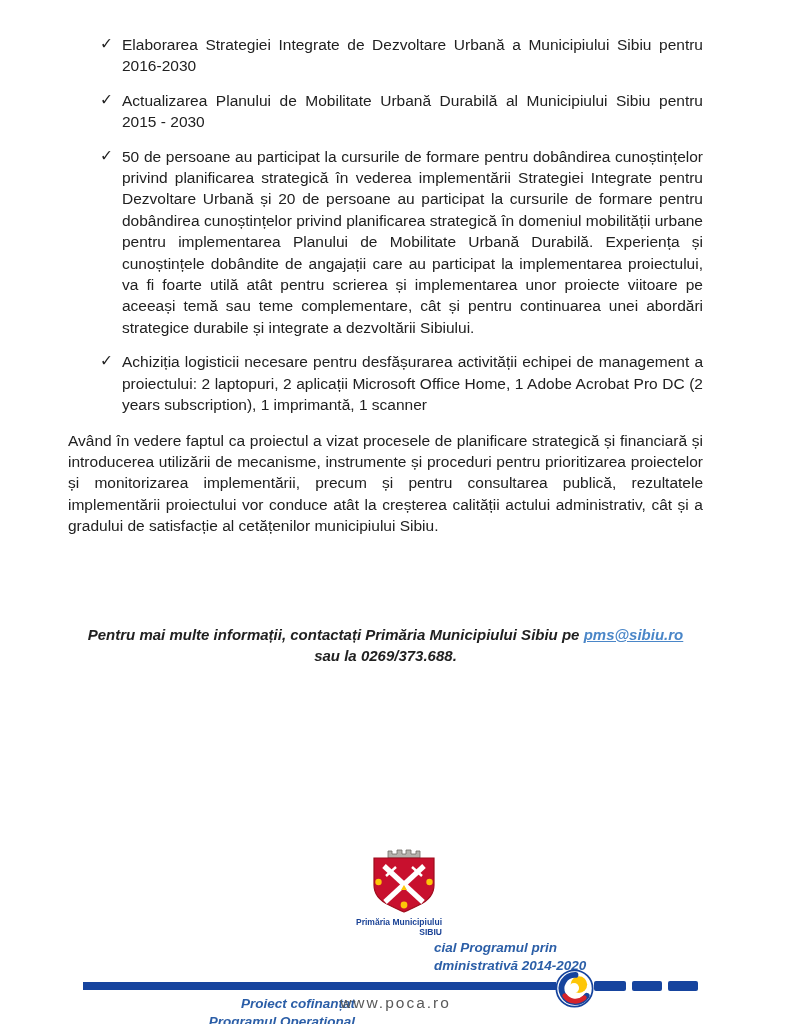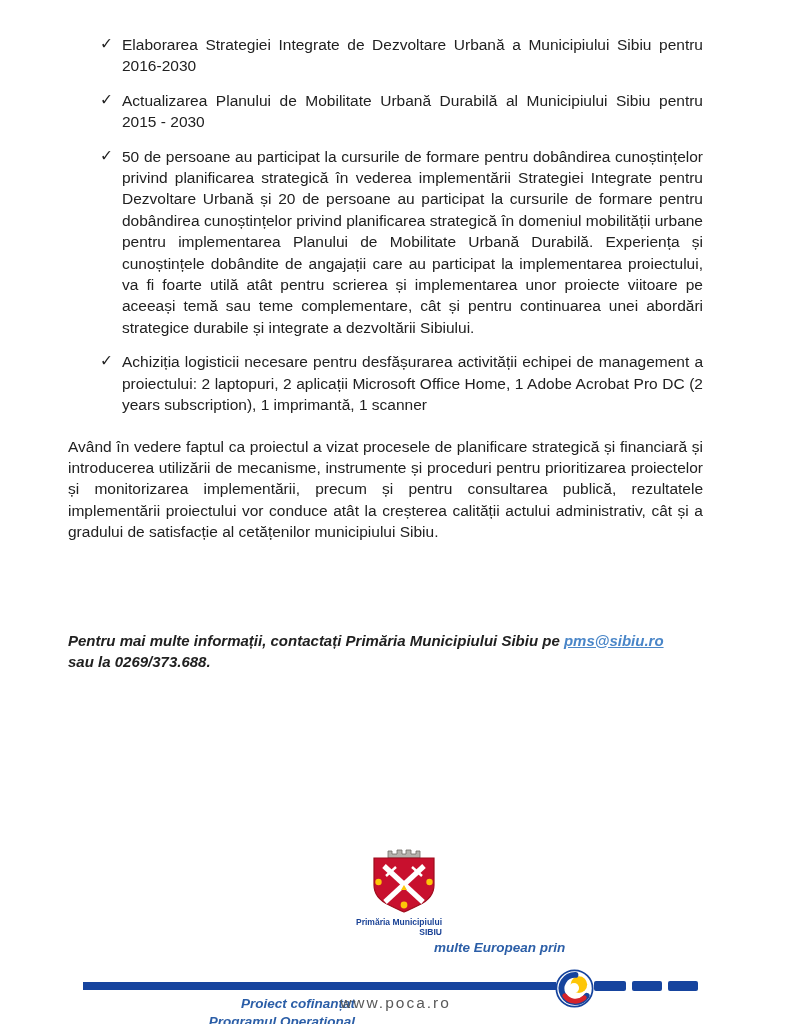--- a/index.html
+++ b/index.html
@@ -32,26 +32,26 @@
     width: 14px;
     margin-right: 8px;
     font-family: "DejaVu Sans", sans-serif;
     color: #212121;
   }
   .check-text {
     flex: 1;
     text-align: justify;
   }
   .paragraph {
-    margin-top: 20px;
+    margin-top: 14px;
     text-align: justify;
   }
   .contact {
     margin-top: 87px;
-    text-align: left;
+    text-align: center;
     font-style: italic;
     font-weight: bold;
     font-size: 15px;
   }
   .contact a {
     color: #4a86c8;
     text-decoration: underline;
     font-weight: bold;
   }
   
@@ -162,21 +162,22 @@
     </div>
 
   </div>
 
   <div class="footer-text footer-left">
     <div>Proiect cofinanțat</div>
     <div>Programul Operațional</div>
   </div>
 
   <div class="footer-text footer-right">
-    <div>multe European prin</div>
+    <div>cial Programul prin</div>
+    <div>dministrativă 2014-2020</div>
   </div>
 
   <div class="city-logo">
     <svg width="76" height="67" viewBox="0 0 76 67">
 
       <path d="M22,12 L22,5 h4 v3 h5 v-4 h5 v4 h4 v-4 h5 v4 h5 v-3 h4 v7 Z" fill="#b5b2ad" stroke="#6e6a64" stroke-width="0.8"></path>
 
       <path d="M8,12 h60 v27 q0,13 -15,20 q-9,4.5 -15,7 q-6,-2.5 -15,-7 q-15,-7 -15,-20 Z" fill="#c8102e" stroke="#9e0c1c" stroke-width="1.2"></path>
 
       <g stroke="#ffffff" stroke-width="5.2" stroke-linecap="butt">

